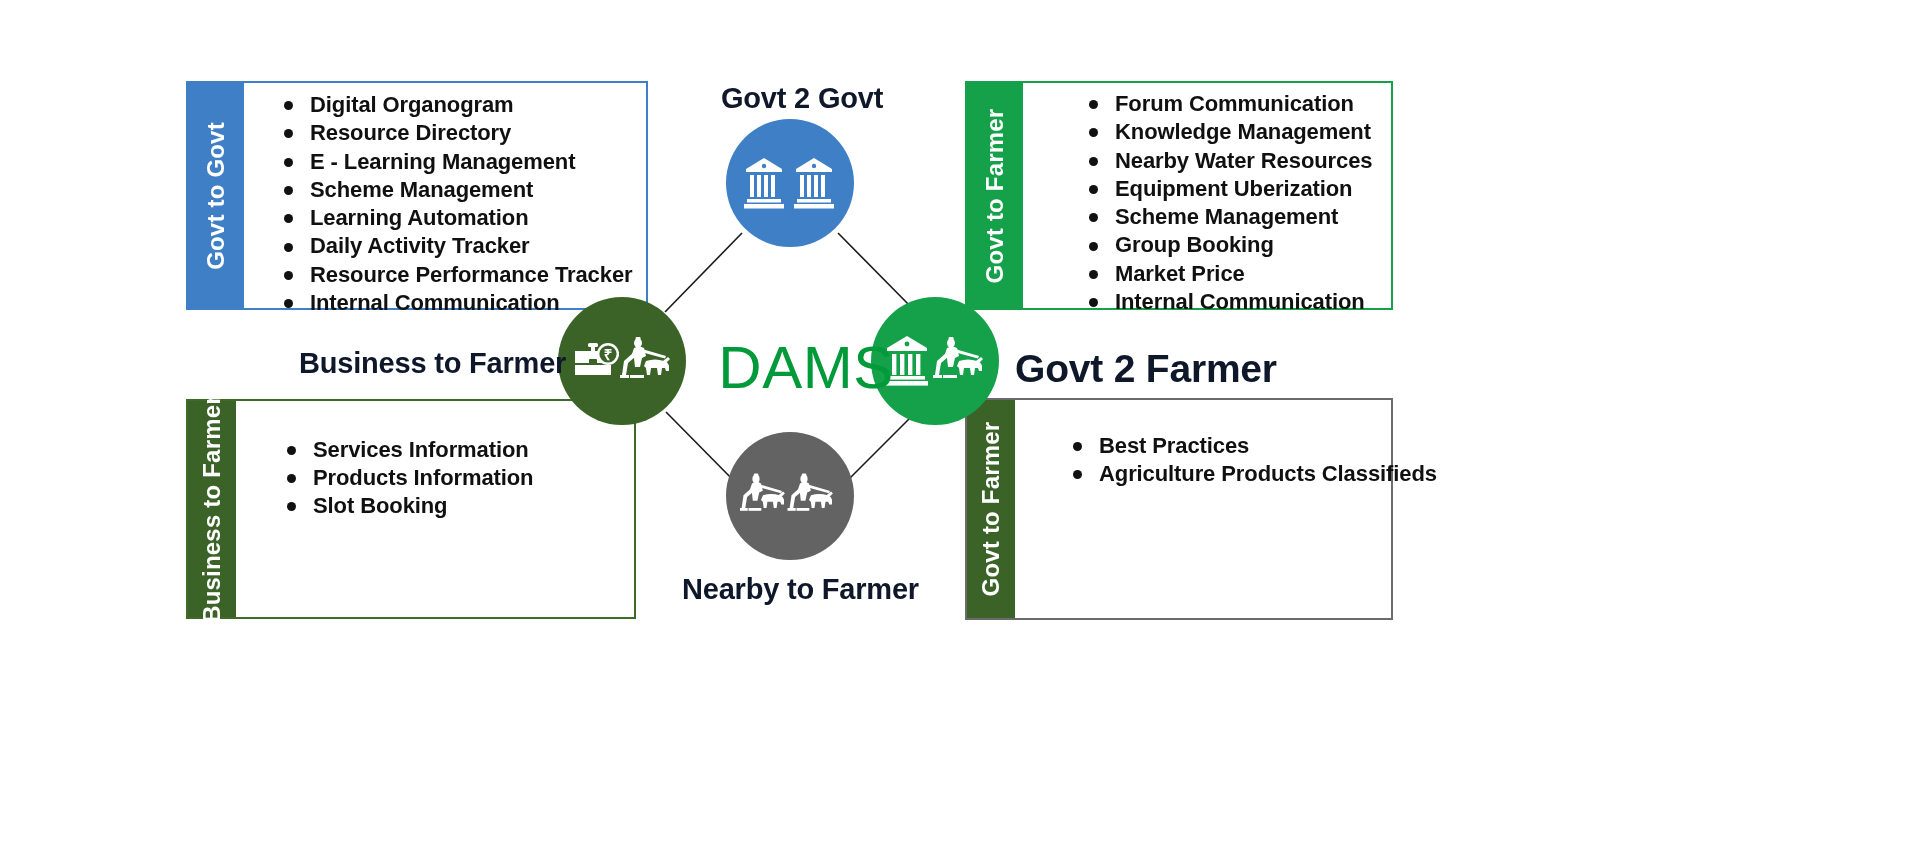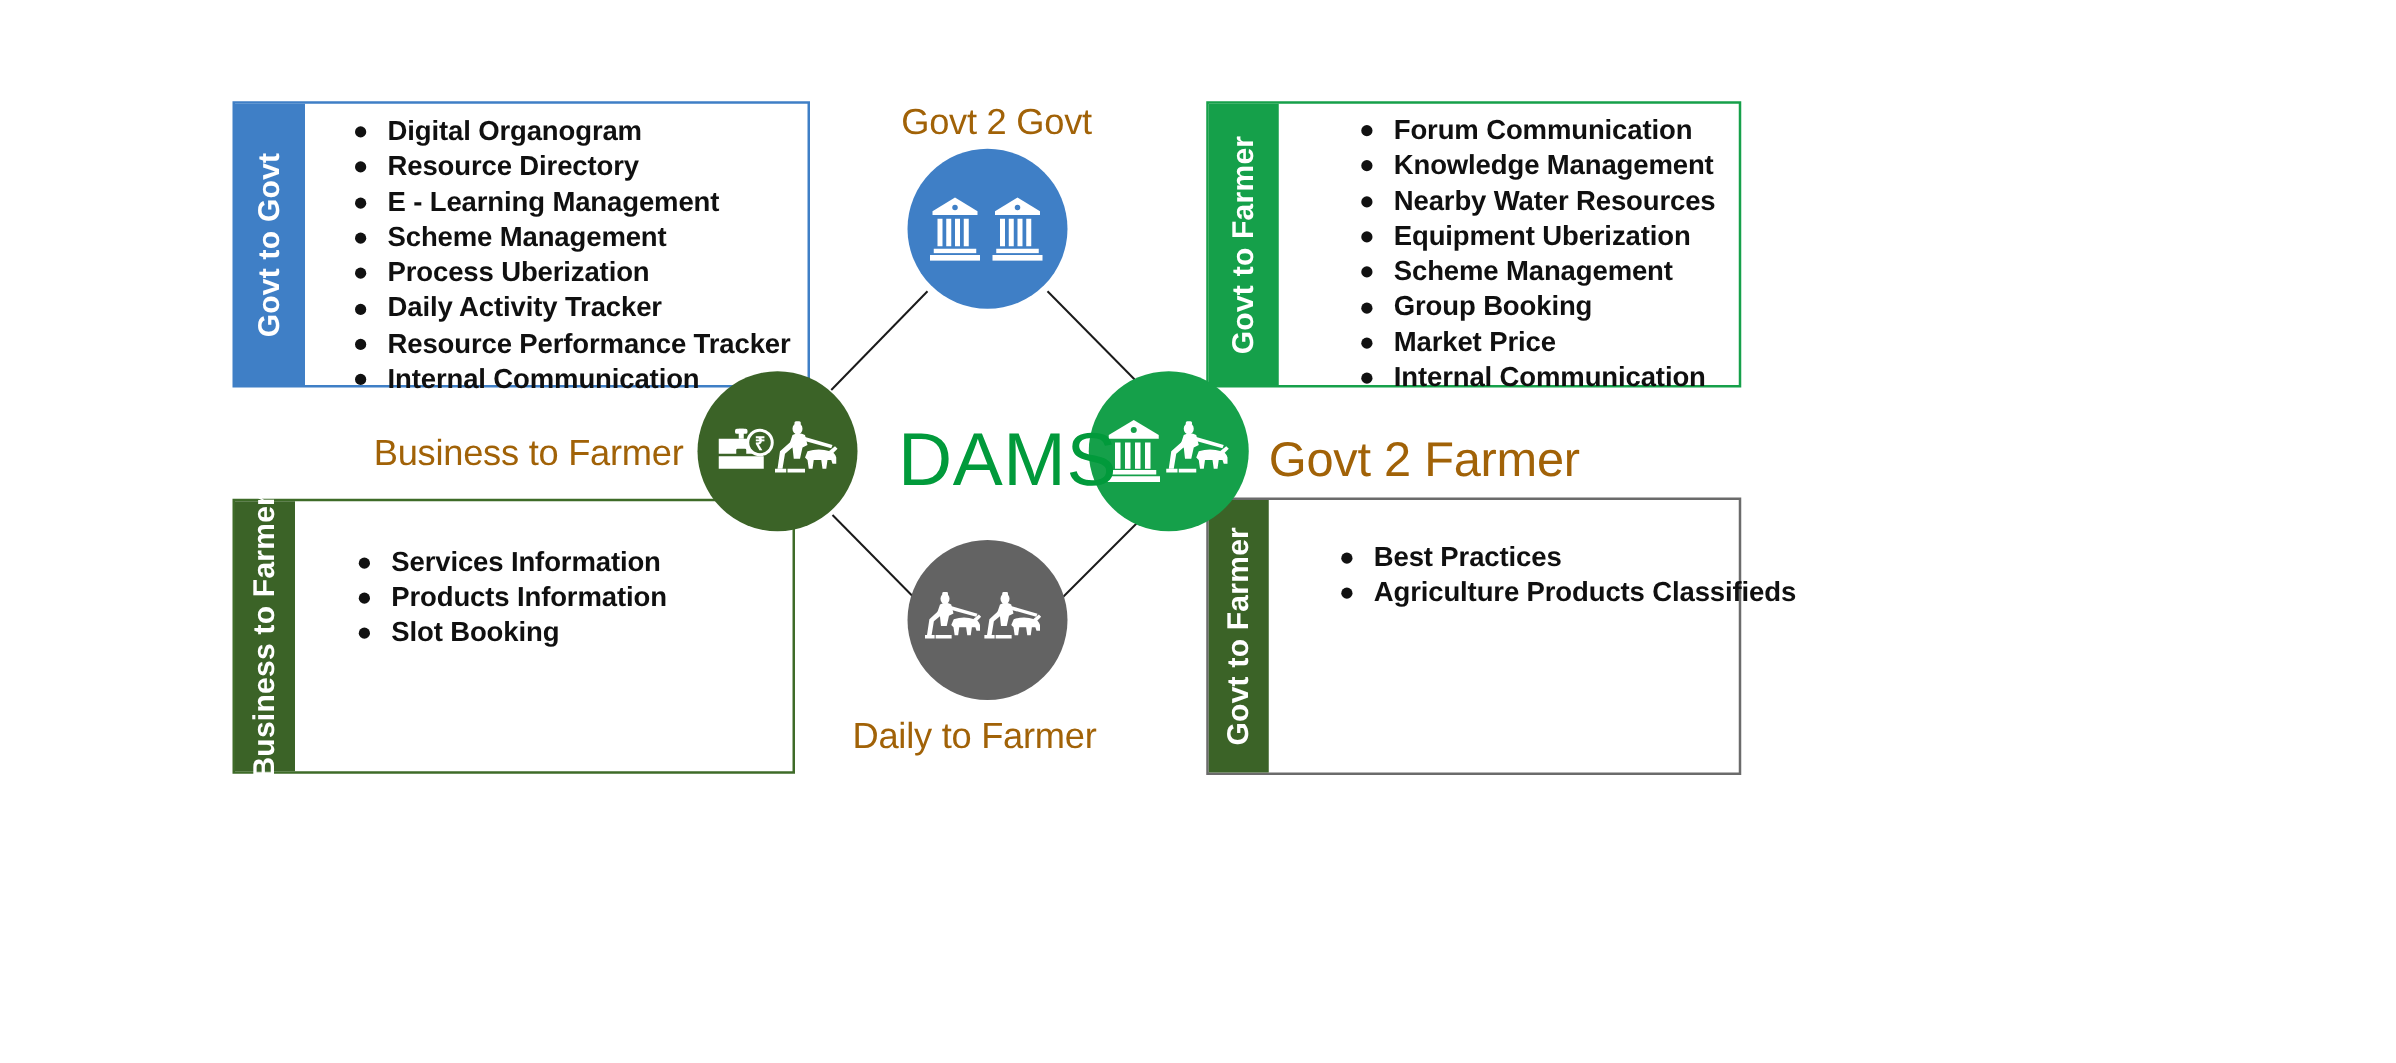--- a/index.html
+++ b/index.html
@@ -61,21 +61,21 @@
 
   
   .node{position:absolute;border-radius:50%;display:flex;align-items:center;justify-content:center;}
   #node-g2g{left:726px;top:119px;width:128px;height:128px;background:#3F7FC6;}
   #node-b2f{left:558px;top:297px;width:128px;height:128px;background:#3B6327;}
   #node-g2f{left:871px;top:297px;width:128px;height:128px;background:#15A04A;}
   #node-f2f{left:726px;top:432px;width:128px;height:128px;background:#636363;}
   .node svg{display:block;}
 
   
-  .cap{position:absolute;font-weight:normal;color:#a16207;white-space:nowrap;letter-spacing:-0.2px;}
+  .cap{position:absolute;font-weight:bold;color:#0f172a;white-space:nowrap;letter-spacing:-0.2px;}
   #cap-g2g{left:721px;top:82px;font-size:29px;}
   #cap-b2f{left:299px;top:347px;font-size:29px;}
   #cap-g2f{left:1015px;top:347px;font-size:39px;}
   #cap-f2f{left:682px;top:573px;font-size:29px;}
 
   #dams{position:absolute;left:713px;top:333px;width:186px;text-align:center;
         font-size:60px;font-weight:normal;color:#019A3B;letter-spacing:.5px;}
 </style>
 </head>
 <body>
@@ -92,21 +92,21 @@
   <div class="panel" id="panel-g2g">
     <div class="spine">
       <span class="spine-label">Govt  to Govt</span>
     </div>
     <div class="body">
       <ul>
         <li>Digital Organogram</li>
         <li>Resource Directory</li>
         <li>E - Learning Management</li>
         <li>Scheme Management</li>
-        <li>Process Uberization</li>
+        <li>Learning Automation</li>
         <li>Daily Activity Tracker</li>
         <li>Resource Performance Tracker</li>
         <li>Internal Communication</li>
       </ul>
     </div>
   </div>
 
   <div class="panel" id="panel-g2f">
     <div class="spine">
       <span class="spine-label">Govt to Farmer</span>
@@ -252,17 +252,17 @@
         <rect x="47.5" y="40" width="8.2" height="2.8"></rect>
         <path d="M71 27.3 q8.2 -2.8 16.4 0 q3.6 0.9 4.6 4.6 l0 4.6 -2.8 0 -0.9 -2.8 -2.8 0 -0.9 6.4 -2.8 0 -0.9 -6.4 -5.5 0 -0.9 6.4 -2.8 0 -0.9 -6.4 -1.8 -1.8 Z"></path>
         <path d="M86.5 27.3 l4.6 -3.7 1.8 1.8 -3.7 3.7 Z"></path>
       </g>
     </svg>
   </div>
 
   <div class="cap" id="cap-g2g">Govt 2 Govt</div>
   <div class="cap" id="cap-b2f">Business to Farmer</div>
   <div class="cap" id="cap-g2f">Govt 2 Farmer</div>
-  <div class="cap" id="cap-f2f">Daily to Farmer</div>
+  <div class="cap" id="cap-f2f">Nearby to Farmer</div>
 
   <div id="dams">DAMS</div>
 
 </div>
 
 </body></html>

